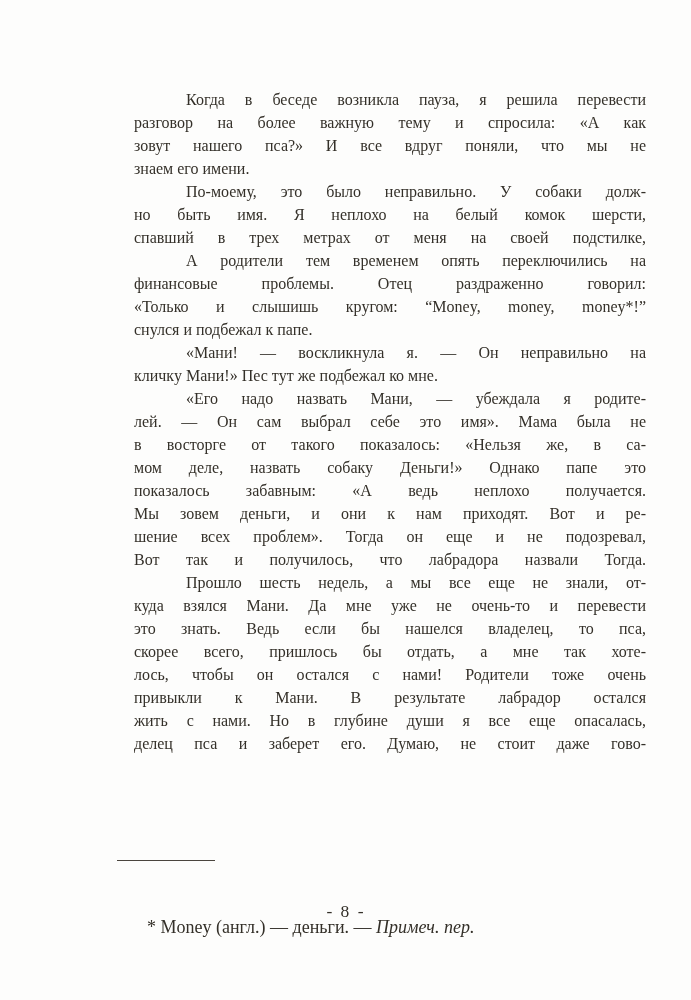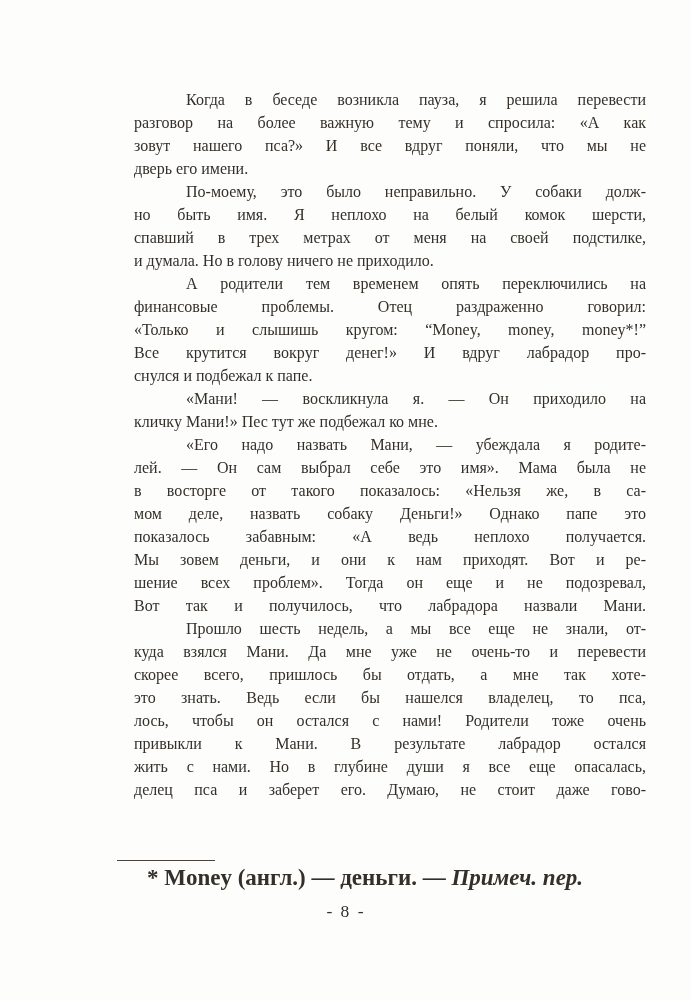--- a/index.html
+++ b/index.html
@@ -51,26 +51,25 @@
     position: absolute;
     left: 117px;
     top: 860px;
     width: 98px;
     height: 1px;
     background: #4a453e;
   }
   .footnote {
     position: absolute;
     left: 90px;
-    top: 867px;
+    top: 916px;
     width: 512px;
-    font-size: 23px;
+    font-size: 18px;
     line-height: 22px;
     text-indent: 57px;
-    font-weight: bold;
   }
   .footnote .fn-italic {
     font-style: italic;
   }
   .page-number {
     position: absolute;
     left: 90px;
     top: 901px;
     width: 512px;
     text-align: center;
@@ -81,54 +80,52 @@
 </head>
 <body style="background: rgb(253, 253, 252); color: rgb(52, 48, 41);">
 
 <div class="book-page">
 
   <div class="text-block" id="text-block">
       <div class="para">
         <div class="line first">Когда в беседе возникла пауза, я решила перевести</div>
         <div class="line">разговор на более важную тему и спросила: «А как</div>
         <div class="line">зовут нашего пса?» И все вдруг поняли, что мы не</div>
-        <div class="line short-last">дверь его имени.</div>
+        <div class="line short-last">знаем его имени.</div>
       </div>
       <div class="para">
         <div class="line first">По-моему, это было неправильно. У собаки долж-</div>
         <div class="line">но быть имя. Я неплохо на белый комок шерсти,</div>
         <div class="line">спавший в трех метрах от меня на своей подстилке,</div>
-        <div class="line short-last">и думала. Но в голову ничего не приходило.</div>
       </div>
       <div class="para">
         <div class="line first">А родители тем временем опять переключились на</div>
         <div class="line">финансовые проблемы. Отец раздраженно говорил:</div>
         <div class="line">«Только и слышишь кругом: “Money, money, money*!”</div>
-        <div class="line">Все крутится вокруг денег!» И вдруг лабрадор про-</div>
         <div class="line short-last">снулся и подбежал к папе.</div>
       </div>
       <div class="para">
-        <div class="line first">«Мани! — воскликнула я. — Он приходило на</div>
+        <div class="line first">«Мани! — воскликнула я. — Он неправильно на</div>
         <div class="line short-last">кличку Мани!» Пес тут же подбежал ко мне.</div>
       </div>
       <div class="para">
         <div class="line first">«Его надо назвать Мани, — убеждала я родите-</div>
         <div class="line">лей. — Он сам выбрал себе это имя». Мама была не</div>
         <div class="line">в восторге от такого показалось: «Нельзя же, в са-</div>
         <div class="line">мом деле, назвать собаку Деньги!» Однако папе это</div>
         <div class="line">показалось забавным: «А ведь неплохо получается.</div>
         <div class="line">Мы зовем деньги, и они к нам приходят. Вот и ре-</div>
         <div class="line">шение всех проблем». Тогда он еще и не подозревал,</div>
-        <div class="line">Вот так и получилось, что лабрадора назвали Мани.</div>
+        <div class="line">Вот так и получилось, что лабрадора назвали Тогда.</div>
       </div>
       <div class="para">
         <div class="line first">Прошло шесть недель, а мы все еще не знали, от-</div>
         <div class="line">куда взялся Мани. Да мне уже не очень-то и перевести</div>
+        <div class="line">это знать. Ведь если бы нашелся владелец, то пса,</div>
         <div class="line">скорее всего, пришлось бы отдать, а мне так хоте-</div>
-        <div class="line">это знать. Ведь если бы нашелся владелец, то пса,</div>
         <div class="line">лось, чтобы он остался с нами! Родители тоже очень</div>
         <div class="line">привыкли к Мани. В результате лабрадор остался</div>
         <div class="line">жить с нами. Но в глубине души я все еще опасалась,</div>
         <div class="line">делец пса и заберет его. Думаю, не стоит даже гово-</div>
       </div>
     </div>
 
   <div class="footnote-rule"></div>
 
   <div class="footnote"><span>* Money (англ.) — деньги. — </span><span class="fn-italic">Примеч. пер.</span></div>

